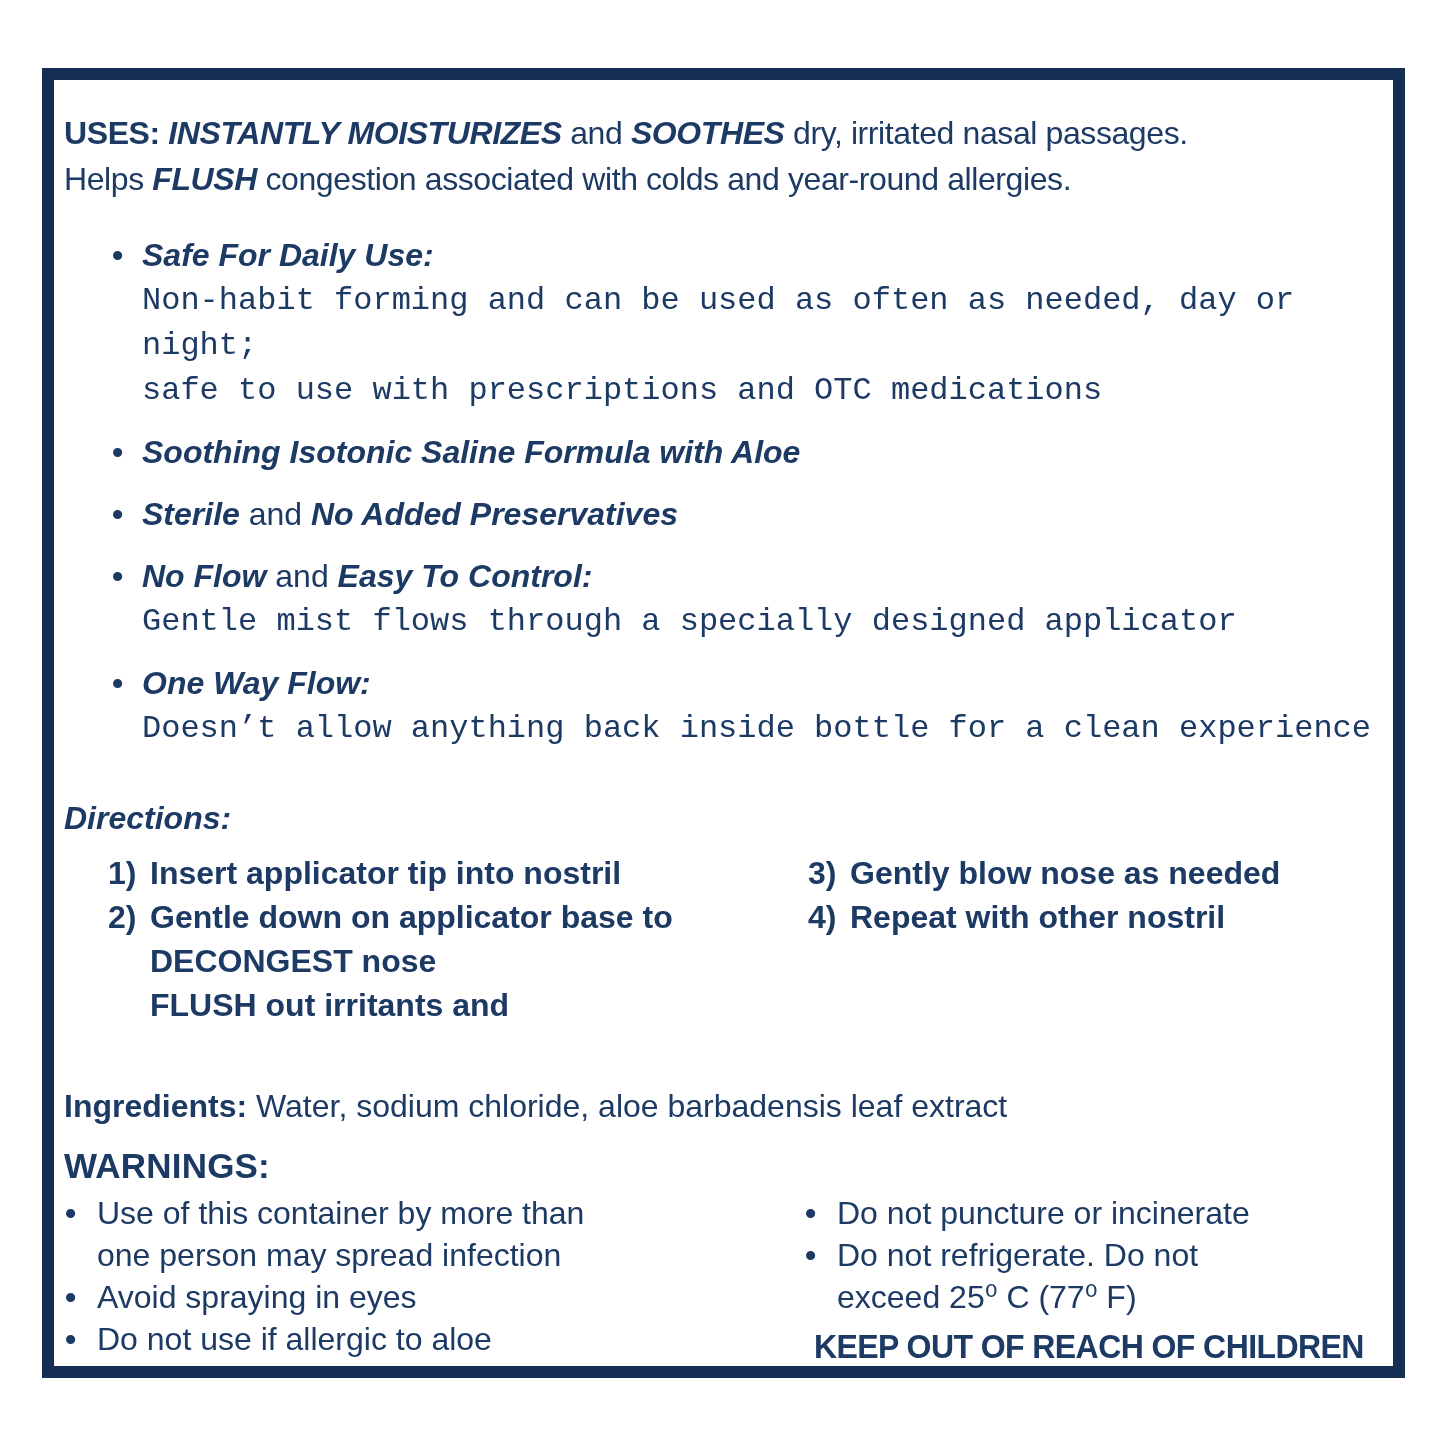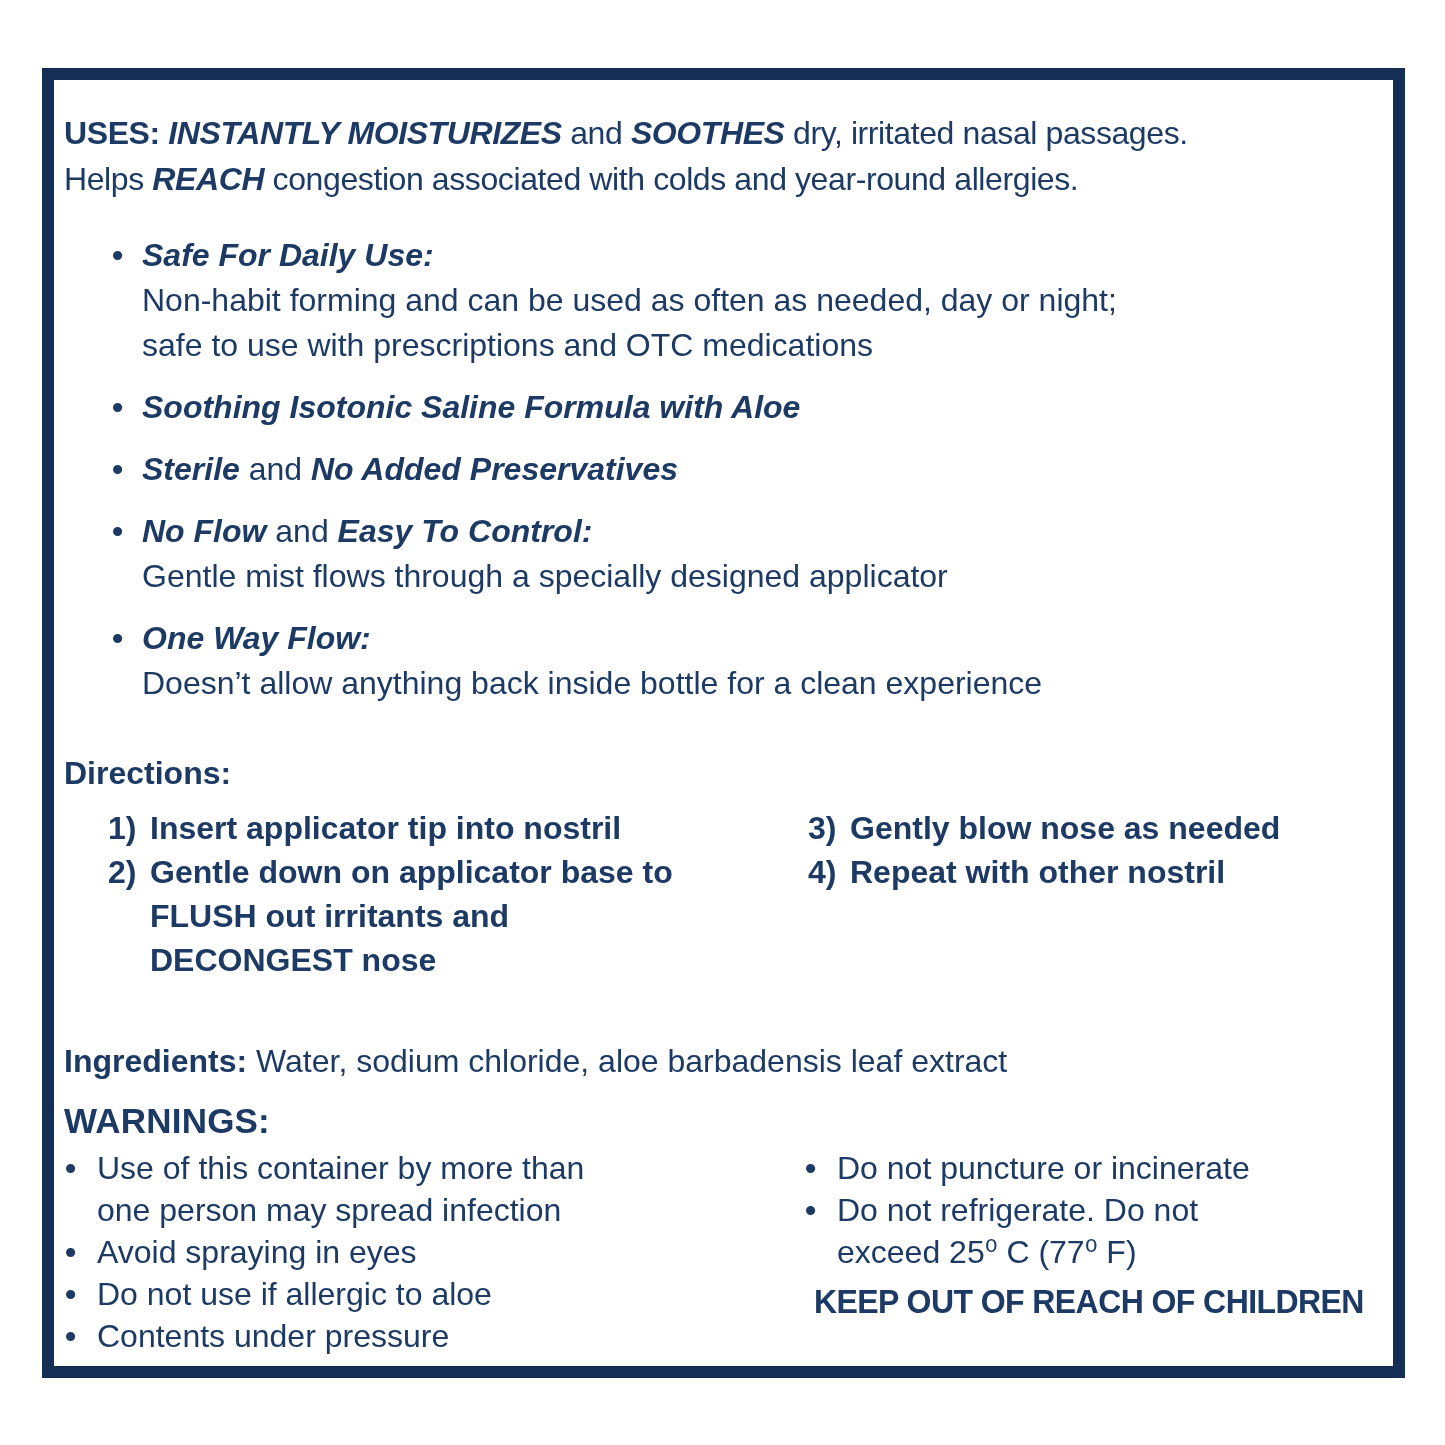--- a/index.html
+++ b/index.html
@@ -37,24 +37,24 @@
   }
 
   .features {
     list-style: none;
     margin-top: 31px;
     font-size: 32px;
     line-height: 45px;
   }
   .feature { position: relative; padding-left: 78px; margin-bottom: 17px; }
   .feature .dot { position: absolute; left: 48px; font-weight: 700; }
-  .feature-detail { font-weight: 400; }
+  .feature-detail { font-weight: 400; font-family: Liberation Mono, monospace; }
 
   .directions { margin-top: 44px; font-size: 32px; }
-  .directions-heading { font-weight: 700; line-height: 46px; margin-top: 12px; }
+  .directions-heading { font-weight: 700; font-style: italic; line-height: 46px; margin-top: 12px; }
   .dir-cols { display: flex; padding-left: 44px; margin-top: 10px; font-weight: 700; line-height: 44px; }
   .dir-col-left { width: 700px; flex: none; }
   .dir-col-right { flex: 1; }
   .step { display: flex; }
   .step-label { width: 42px; flex: none; }
 
   .ingredients { margin-top: 56px; font-size: 32px; line-height: 46px; }
 
   .warnings-heading { margin-top: 13px; font-size: 35px; font-weight: 700; line-height: 48px; letter-spacing: 0.2px; }
   .warn-cols { display: flex; margin-top: 2px; font-size: 32px; line-height: 42px; }
@@ -73,21 +73,21 @@
     transform-origin: left;
     white-space: nowrap;
   }
 </style>
 </head>
 <body>
 
 <div class="frame">
 
   <p class="uses"><span class="run-b">USES: </span><span class="run-bi">INSTANTLY MOISTURIZES</span><span class="run-r"> and </span><span class="run-bi">SOOTHES</span><span class="run-r"> dry, irritated nasal passages.
-Helps </span><span class="run-bi">REACH</span><span class="run-r"> congestion associated with colds and year-round allergies.</span></p>
+Helps </span><span class="run-bi">FLUSH</span><span class="run-r"> congestion associated with colds and year-round allergies.</span></p>
 
   <ul class="features">
     <li class="feature">
       <span class="dot">•</span>
       <div class="feature-title"><span class="run-bi">Safe For Daily Use:</span></div>
       <div class="feature-detail">Non-habit forming and can be used as often as needed, day or night;</div>
       <div class="feature-detail">safe to use with prescriptions and OTC medications</div>
     </li>
     <li class="feature">
       <span class="dot">•</span>
@@ -116,22 +116,22 @@
         <div class="step">
           <span class="step-label">1)</span>
           <div class="step-lines">
             <div>Insert applicator tip into nostril</div>
           </div>
         </div>
         <div class="step">
           <span class="step-label">2)</span>
           <div class="step-lines">
             <div>Gentle down on applicator base to</div>
+            <div>DECONGEST nose</div>
             <div>FLUSH out irritants and</div>
-            <div>DECONGEST nose</div>
           </div>
         </div>
       </div>
       <div class="dir-col-right">
         <div class="step">
           <span class="step-label">3)</span>
           <div class="step-lines">
             <div>Gently blow nose as needed</div>
           </div>
         </div>

